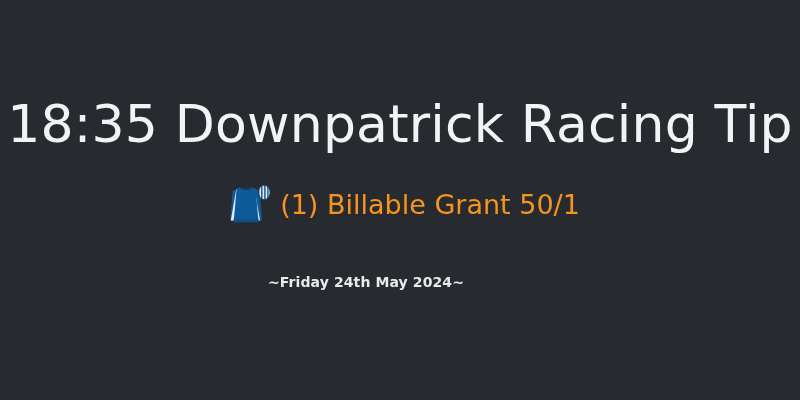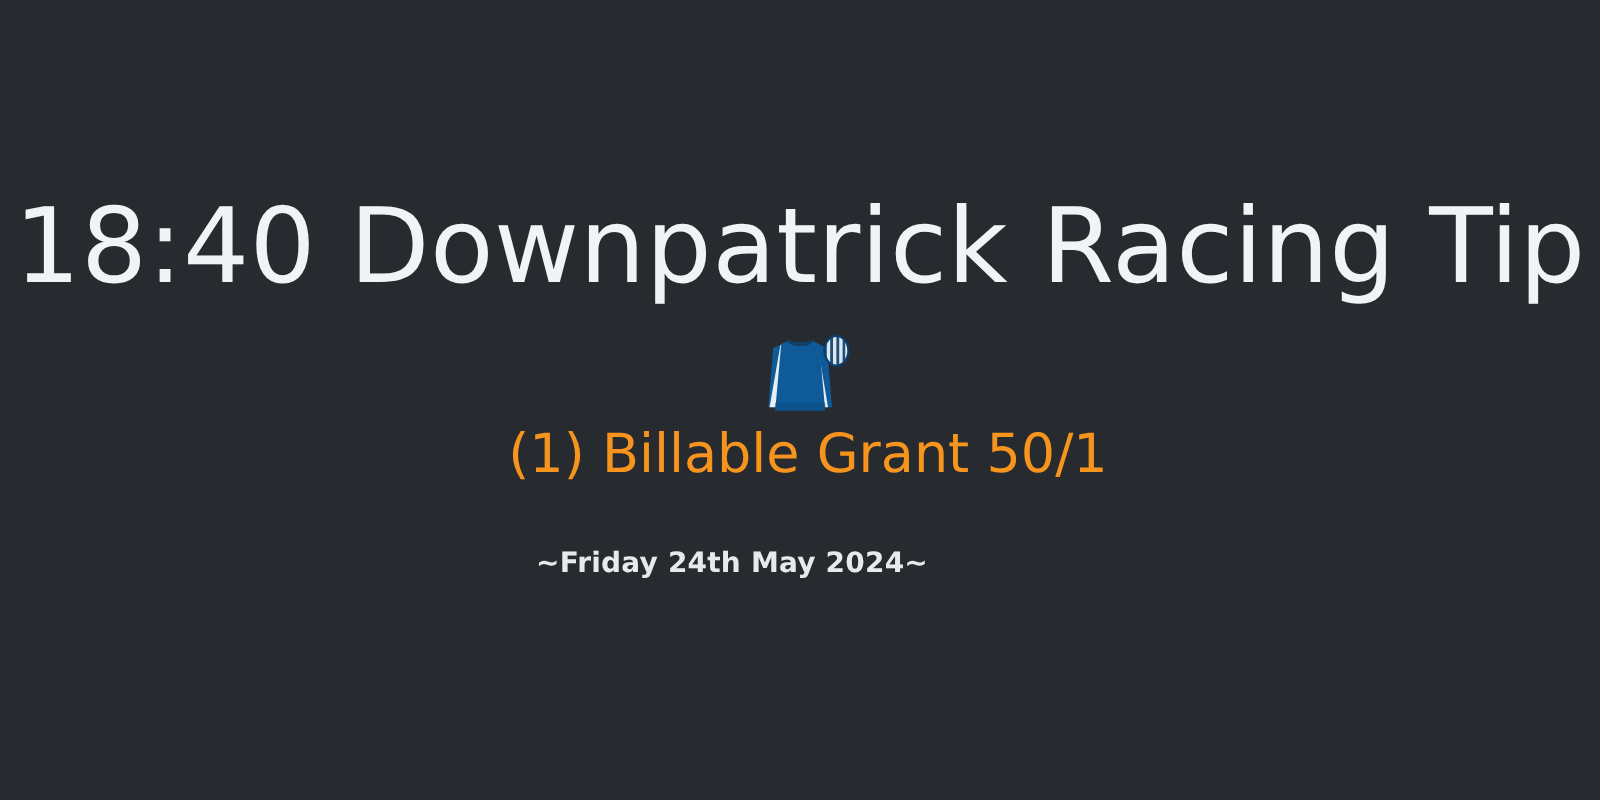--- a/index.html
+++ b/index.html
@@ -37,21 +37,21 @@
     line-height: 62px;
     white-space: nowrap;
   }
   .selection-row {
     position: absolute;
     top: 180px;
     left: 0;
     width: 800px;
     height: 50px;
     display: flex;
-    flex-direction: column;
+    flex-direction: row;
     align-items: center;
     justify-content: center;
   }
   .silk-icon {
     display: block;
     width: 52px;
     height: 46px;
     flex: 0 0 auto;
   }
   .selection-text {
@@ -88,21 +88,21 @@
     letter-spacing: 0.4px;
     line-height: 16px;
     white-space: nowrap;
   }
 </style>
 </head>
 <body>
 
 <div class="tip-card">
 
-  <div class="tip-title">18:40 Downpatrick Racing Tip</div>
+  <div class="tip-title">18:35 Downpatrick Racing Tip</div>
 
   <div class="selection-row">
 
     <svg class="silk-icon" viewBox="0 0 52 46">
       <defs>
         <clipPath id="sleeveLeftClip">
           <path d="M12.6 9.0 L19.2 6.2 L21.0 11.0 L16.0 38.6 L10.2 38.6 Z"></path>
         </clipPath>
         <clipPath id="sleeveRightClip">
           <path d="M33.0 6.2 L39.6 9.0 L42.0 38.6 L36.2 38.6 L31.2 11.0 Z"></path>

